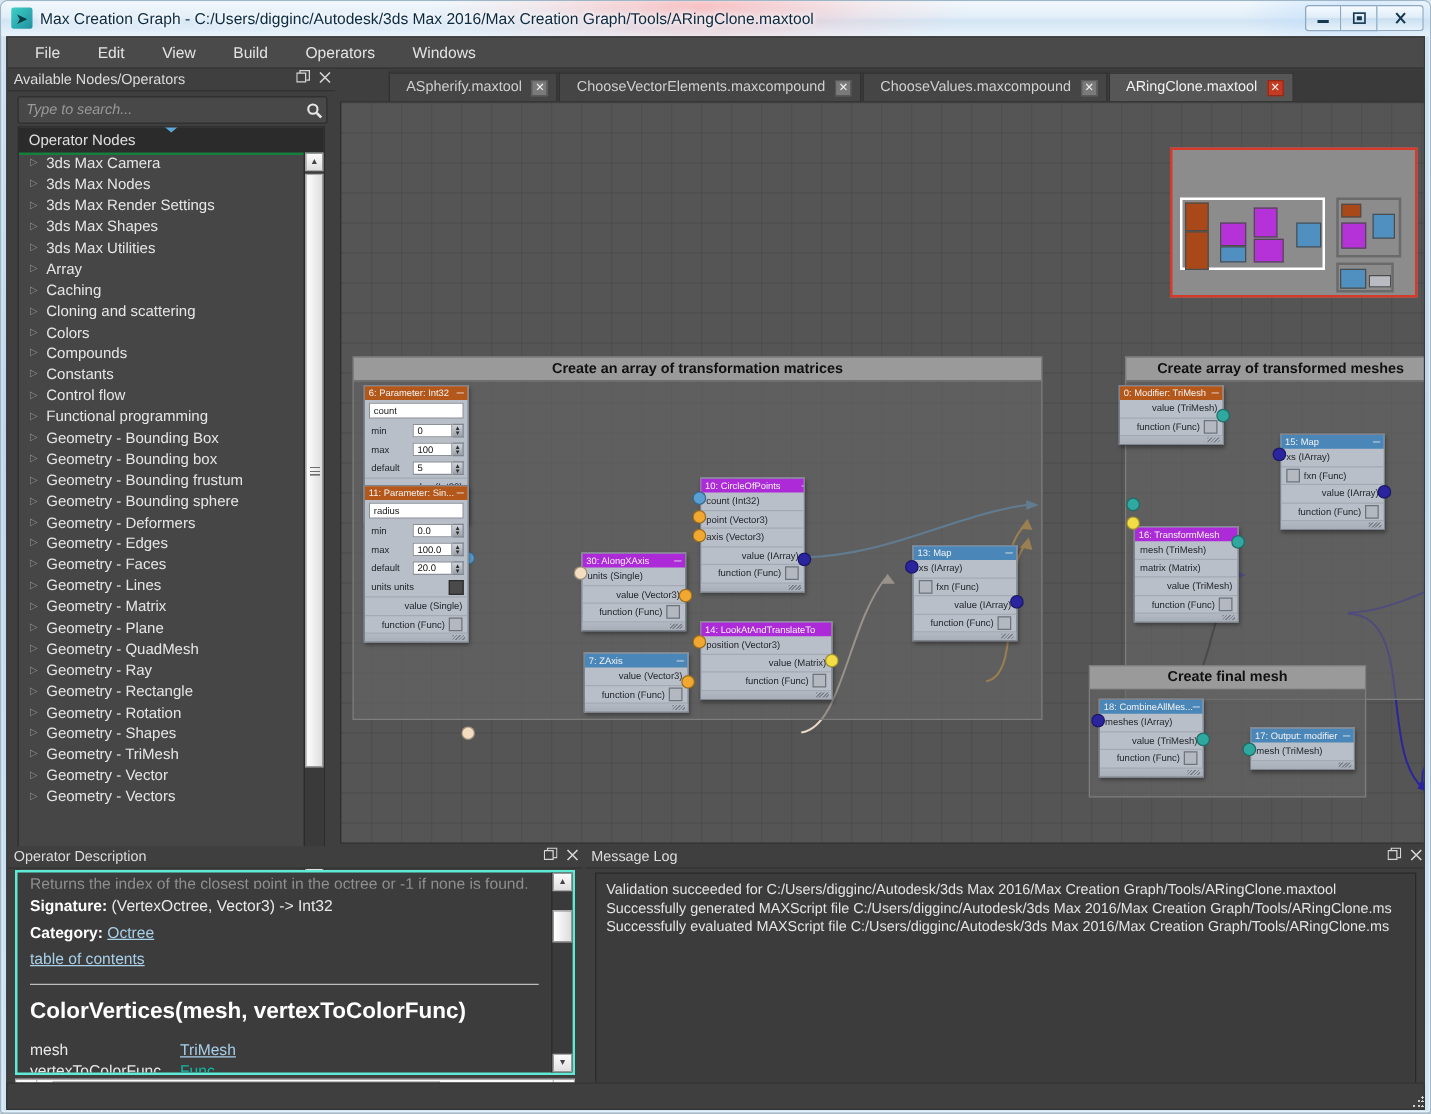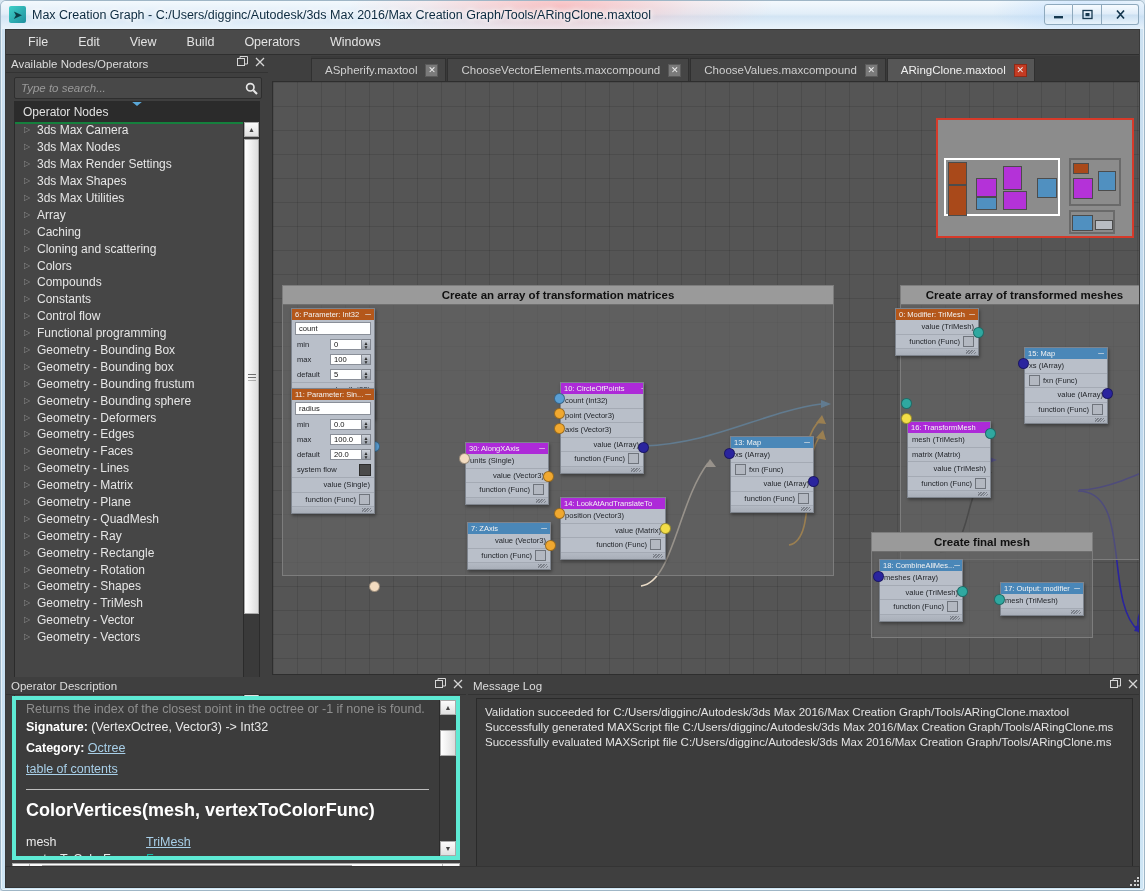--- a/index.html
+++ b/index.html
@@ -267,21 +267,21 @@
   
   .bottom-left{position:absolute;left:0;top:647px;width:460px;height:209px;}
   .bottom-right{position:absolute;left:462px;top:647px;width:673px;height:209px;}
   .bpanel-head{
     position:relative;height:17px;background:#3f3f3f;
     color:#dcdcdc;font-size:11.5px;display:flex;align-items:center;padding-left:5px;
     border-bottom:1px solid #333;
   }
   .desc-box{
     position:absolute;left:6px;top:19px;right:6px;bottom:26px;
-    background:#3c3c3c;border:4px solid #5eead4;box-sizing:border-box;
+    background:#3c3c3c;border:2px solid #5eead4;box-sizing:border-box;
     overflow:hidden;color:#e8e8e8;
   }
   .desc-inner{padding:2px 10px;position:absolute;left:0;top:0;right:17px;}
   .desc-clip{color:#8f8f8f;font-size:12.5px;white-space:nowrap;overflow:hidden;height:11px;}
   .desc-line{font-size:12.5px;margin:7px 0;}
   .desc-line b{color:#ffffff;}
   .lnk{color:#a8cfe8;text-decoration:underline;}
   .desc-hr{border:0;border-top:1px solid #bdbdbd;margin:13px 0 10px 0;}
   .desc-sig{font-size:18px;font-weight:bold;color:#ffffff;margin:10px 0 14px 0;}
   .desc-tbl{display:flex;font-size:12.5px;margin:3px 0;}
@@ -710,21 +710,21 @@
           <span>default</span>
           <span class="spin">
               <span class="val">20.0</span>
               <span class="arrows">
                 <span>▲</span>
                 <span>▼</span>
               </span>
             </span>
         </div>
         <div class="param-row">
-          <span>system flow</span>
+          <span>units units</span>
           <span class="chk"></span>
         </div>
         <div class="node-row row-right">
             <span>value (Single)</span>
           </div>
         <div class="node-row row-right">
             <span>function (Func)</span>
             <span class="sockbox" style="margin-left:3px"></span>
           </div>
         <div class="node-foot"></div>

